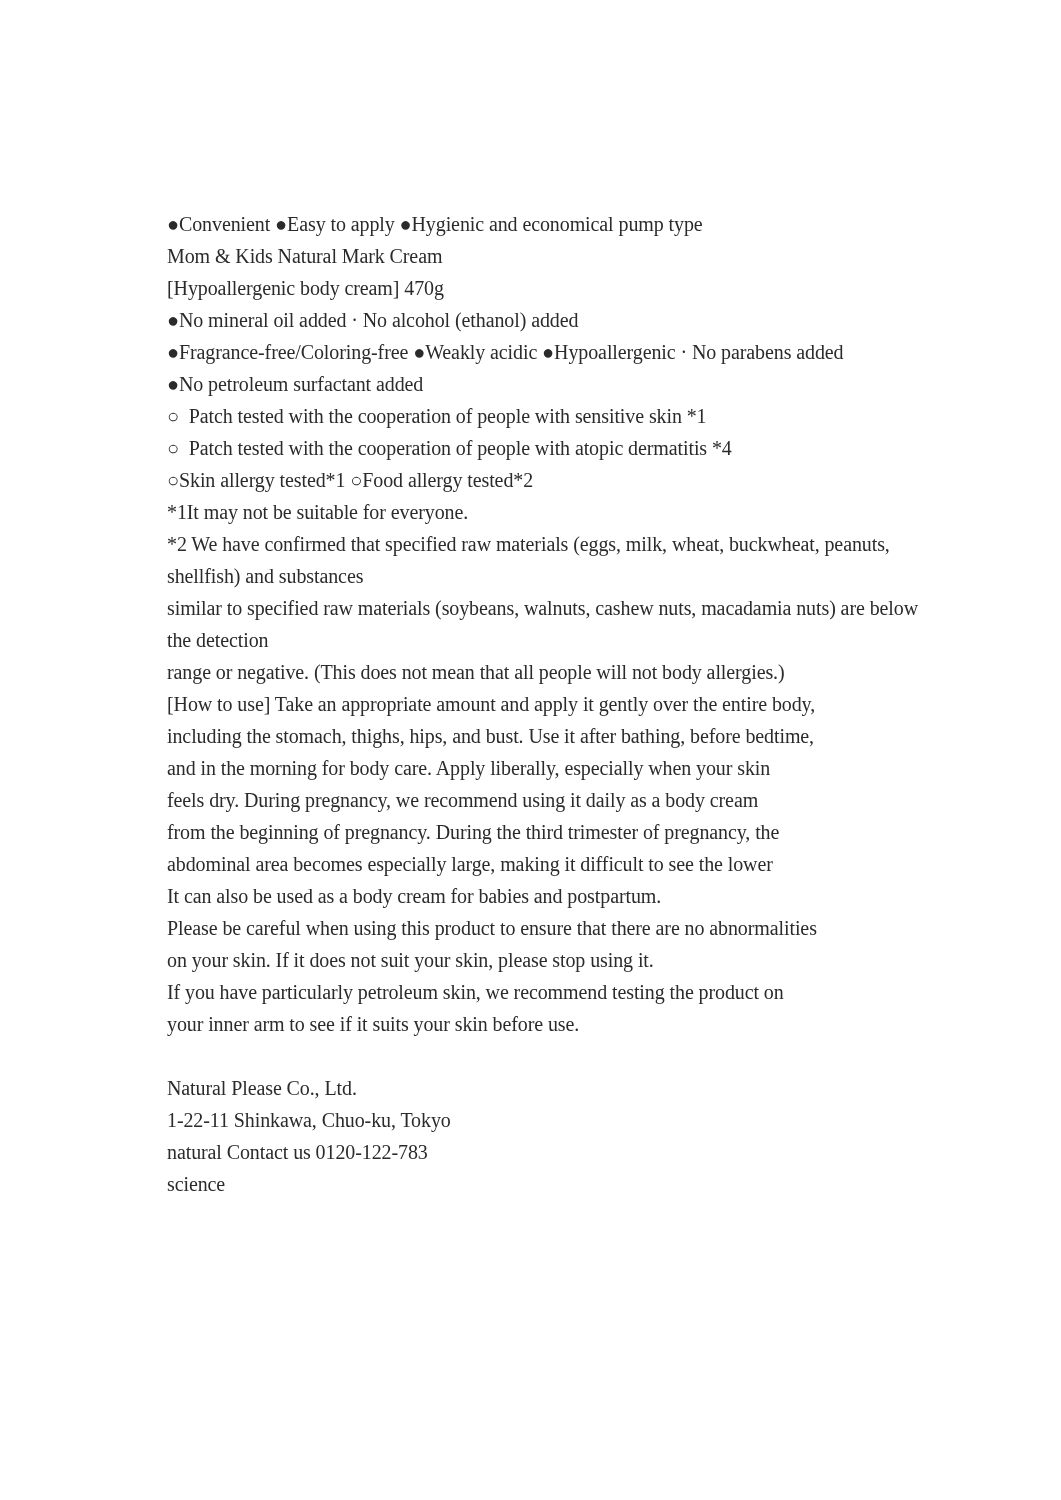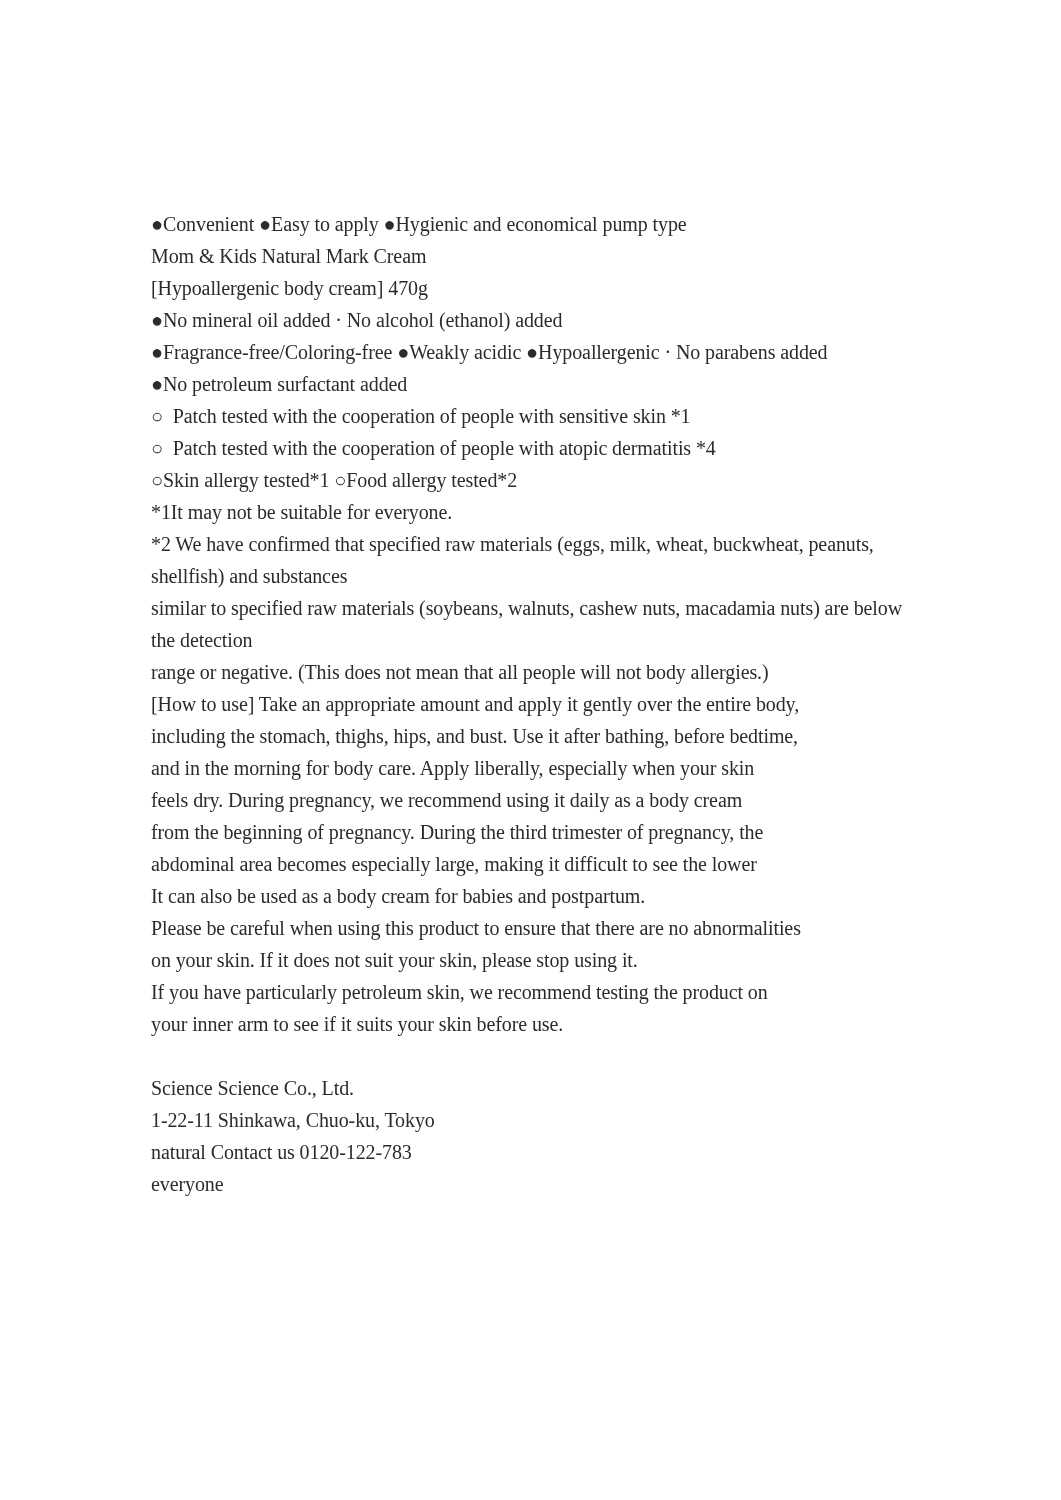--- a/index.html
+++ b/index.html
@@ -20,20 +20,21 @@
     padding: 208px 140px 0 151px;
     font-family: "Liberation Serif", "DejaVu Serif", serif;
     font-size: 20px;
     line-height: 32px;
     letter-spacing: -0.1px;
     color: #2b2b2b;
   }
   .line {
     white-space: pre;
     min-height: 32px;
+    margin-left: 16px;
   }
   .blank {
     height: 32px;
   }
 </style>
 </head>
 <body>
 
 <div class="page">
   <div>
@@ -61,18 +62,18 @@
     <div class="line">It can also be used as a body cream for babies and postpartum.</div>
     <div class="line">Please be careful when using this product to ensure that there are no abnormalities</div>
     <div class="line">on your skin. If it does not suit your skin, please stop using it.</div>
     <div class="line">If you have particularly petroleum skin, we recommend testing the product on</div>
     <div class="line">your inner arm to see if it suits your skin before use.</div>
   </div>
 
   <div class="line blank"></div>
 
   <div>
-    <div class="line">Science Science Co., Ltd.</div>
+    <div class="line">Natural Please Co., Ltd.</div>
     <div class="line">1-22-11 Shinkawa, Chuo-ku, Tokyo</div>
     <div class="line">natural Contact us 0120-122-783</div>
-    <div class="line">everyone</div>
+    <div class="line">science</div>
   </div>
 </div>
 
 </body></html>

